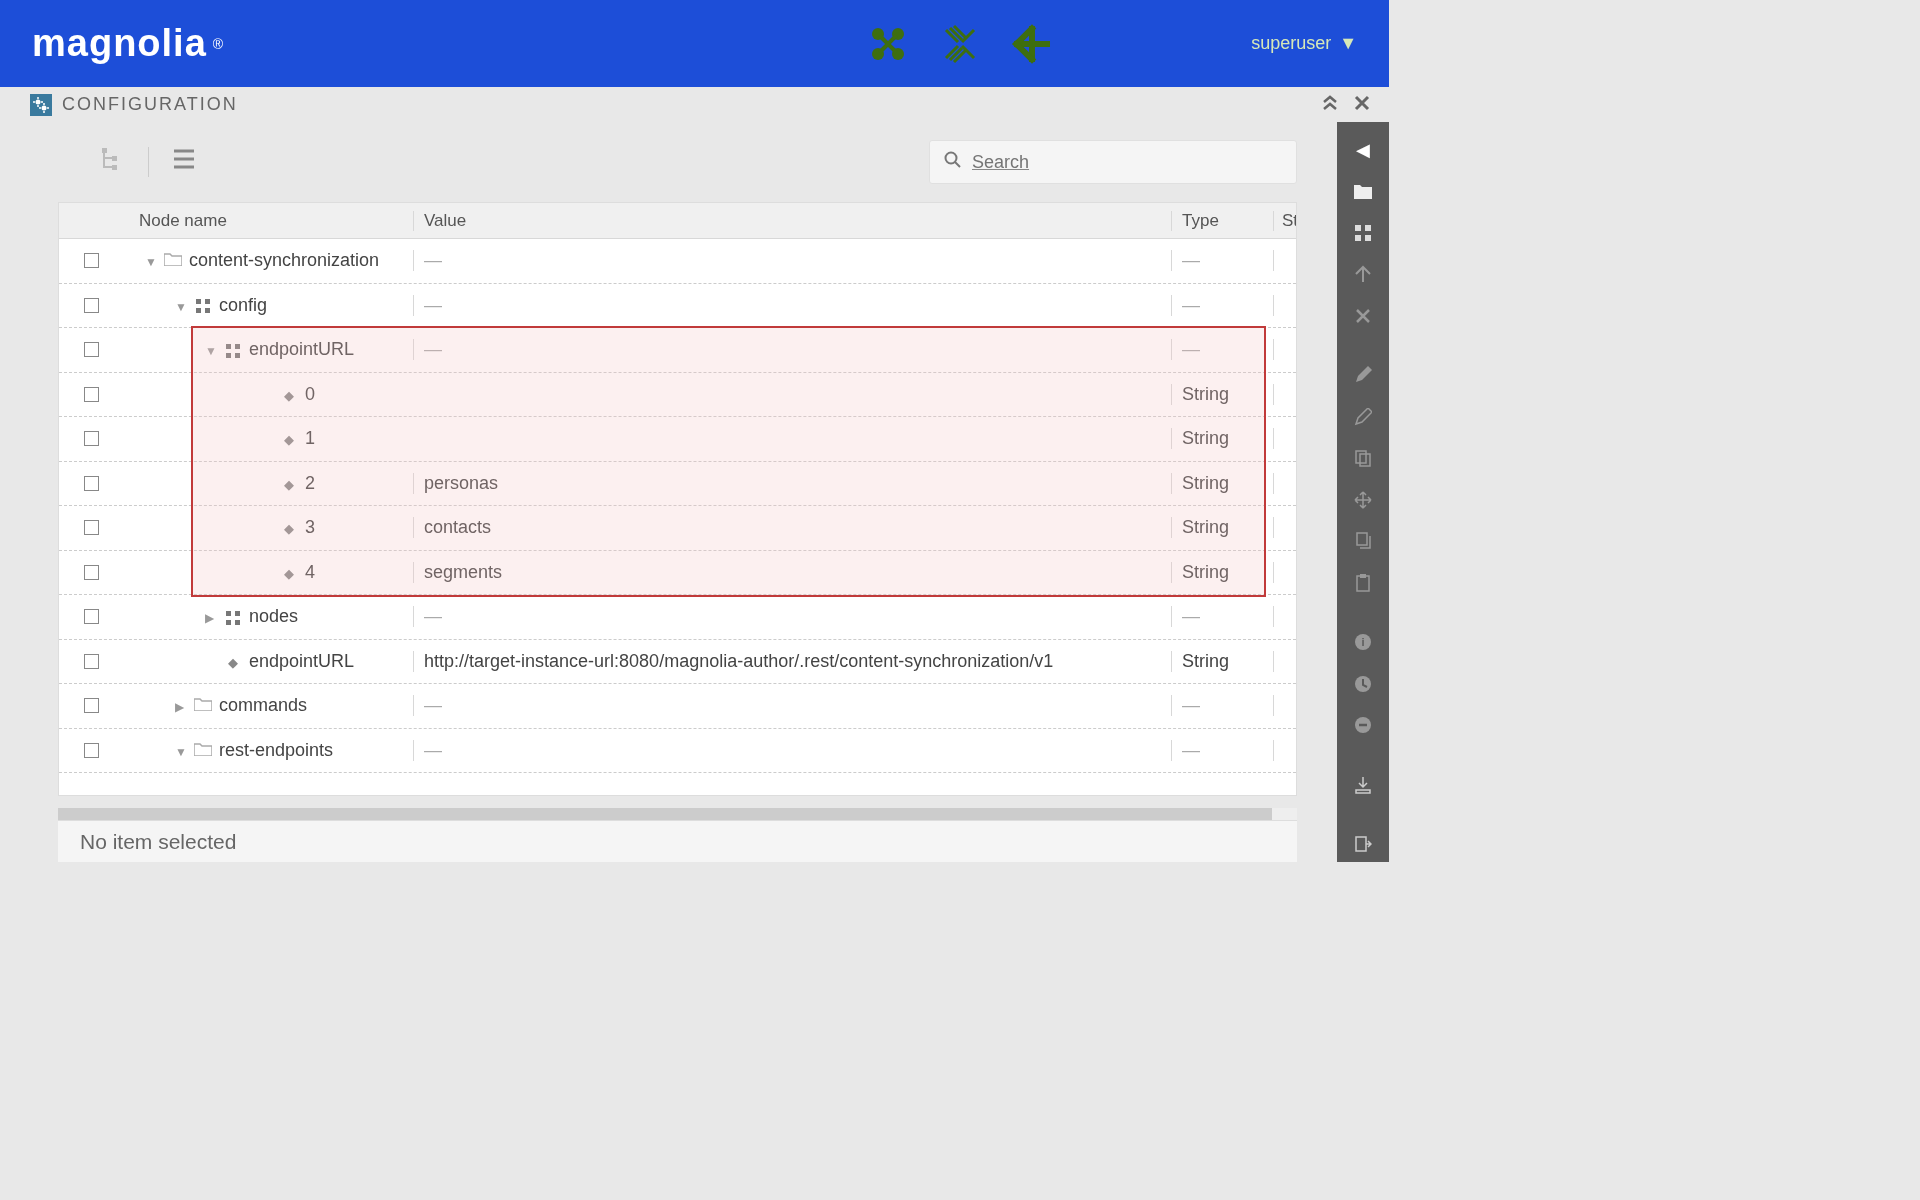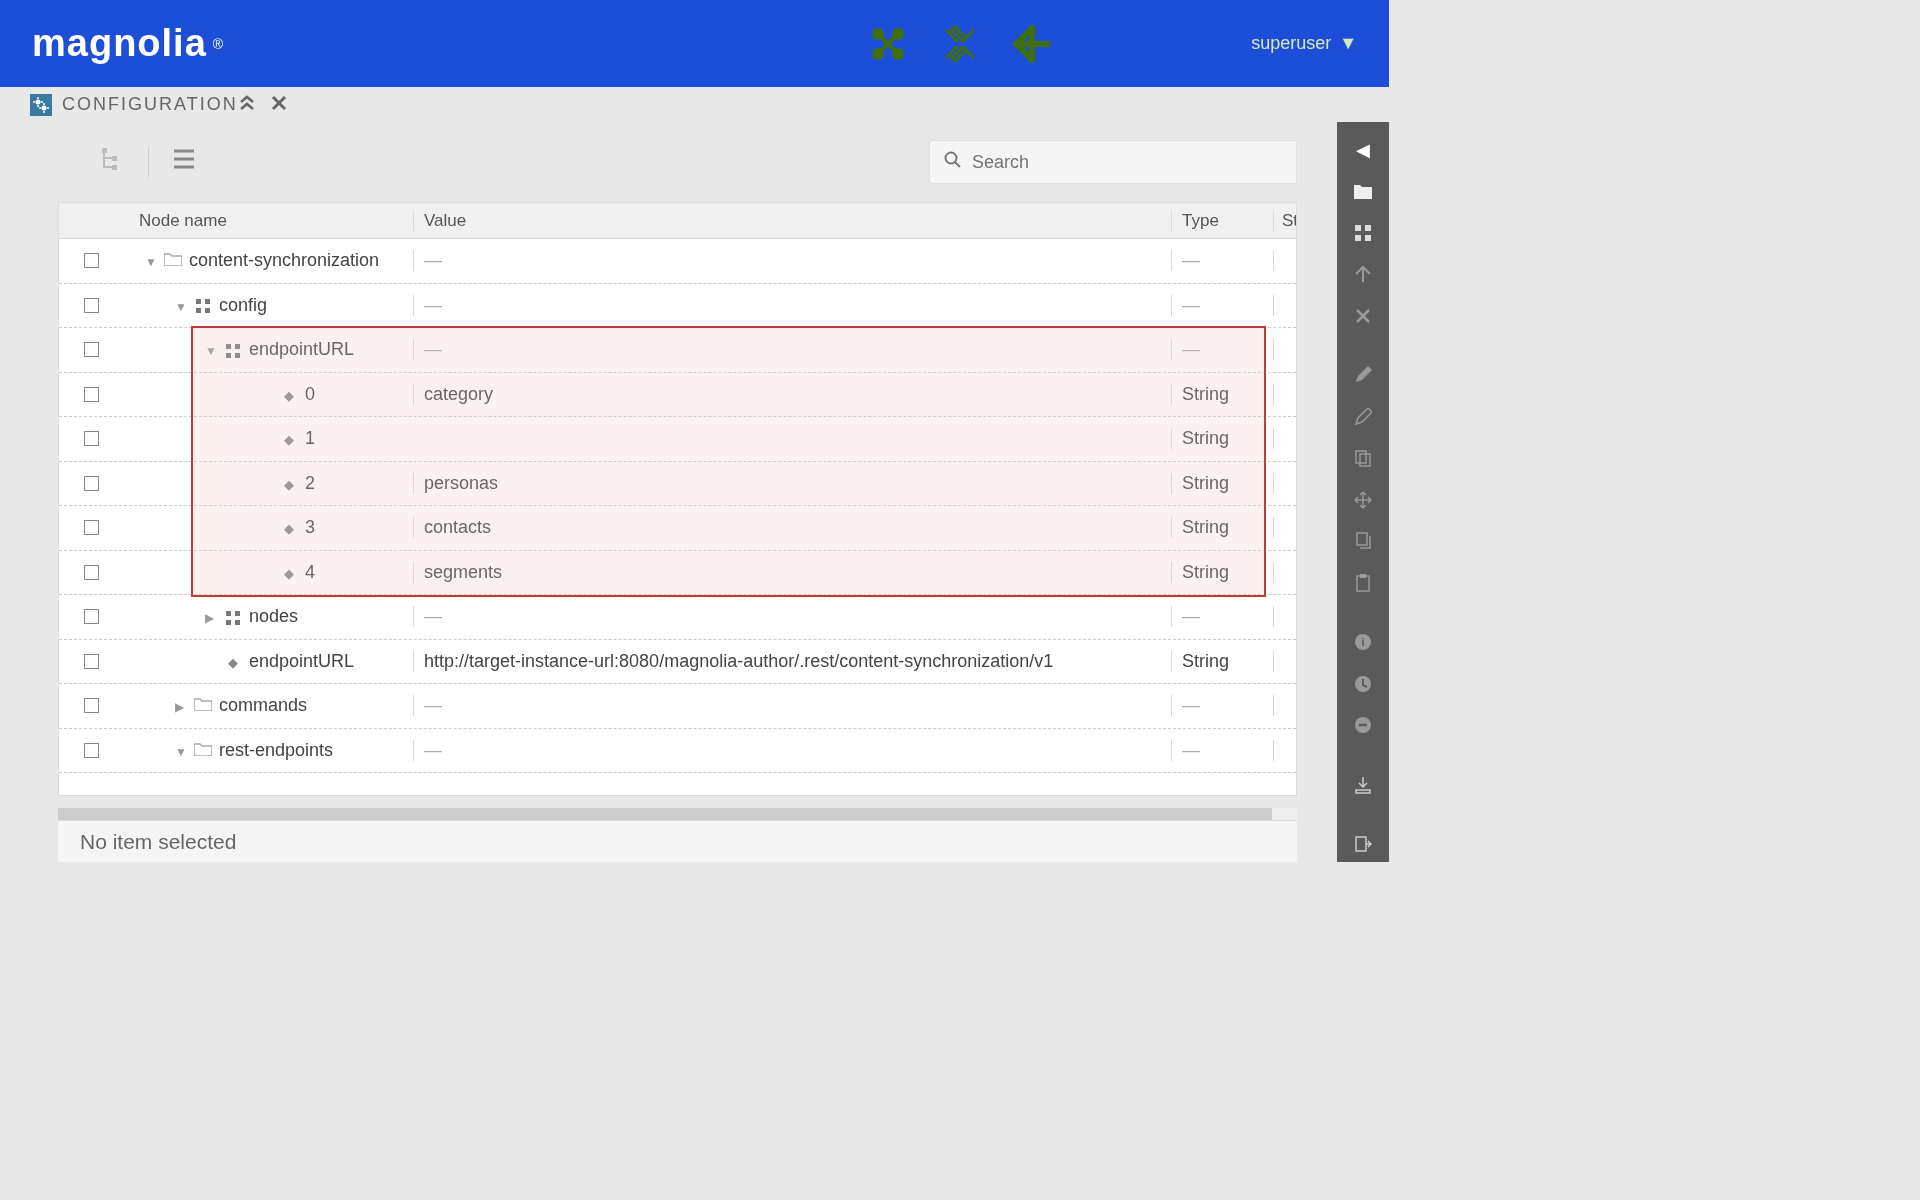--- a/index.html
+++ b/index.html
@@ -8,39 +8,39 @@
 
 .top-header { background: #1d4ed8; height: 87px; display: flex; align-items: center; justify-content: space-between; padding: 0 32px; }
 .logo { display: flex; align-items: center; gap: 4px; }
 .logo-text { color: #fff; font-size: 38px; font-weight: 600; letter-spacing: 1px; }
 .logo-reg { color: #fff; font-size: 14px; vertical-align: super; margin-left: 2px; }
 .header-icons { display: flex; gap: 28px; position: absolute; left: 50%; transform: translateX(-50%); }
 .header-icon { width: 44px; height: 44px; display: flex; align-items: center; justify-content: center; }
 .user-menu { color: #d6e8b8; font-size: 18px; display: flex; align-items: center; gap: 8px; cursor: pointer; }
 
 
-.title-bar { height: 35px; display: flex; align-items: center; padding: 0 18px 0 30px; }
+.title-bar { height: 35px; display: flex; align-items: center; padding: 0 18px 0 30px; justify-content: space-between; }
 .title-left { display: flex; align-items: center; gap: 10px; }
 .title-icon { width: 22px; height: 22px; background: #3a7a9e; display: flex; align-items: center; justify-content: center; }
 .title-text { font-size: 18px; color: #666; letter-spacing: 2px; }
 .title-right { display: flex; gap: 14px; }
 .chevron-up, .close-x { font-size: 22px; color: #555; cursor: pointer; }
 
 
 .main-area { display: flex; height: calc(100% - 122px); }
 .content-panel { flex: 1; background: #e8e8e8; padding: 18px 0 0 0; display: flex; flex-direction: column; }
 .sidebar-right { width: 52px; background: #5a5a5a; display: flex; flex-direction: column; align-items: center; gap: 6px; padding-top: 10px; }
 
 
 .toolbar { display: flex; align-items: center; justify-content: space-between; padding: 0 40px 0 100px; margin-bottom: 18px; }
 .view-toggle { display: flex; align-items: center; gap: 22px; }
 .view-icon { font-size: 26px; color: #999; cursor: pointer; }
 .divider { width: 1px; height: 30px; background: #ccc; }
 .search-box { background: #f5f5f5; border: 1px solid #e0e0e0; border-radius: 3px; height: 44px; width: 368px; display: flex; align-items: center; padding: 0 14px; gap: 10px; }
-.search-box input { border: none; background: transparent; font-size: 18px; outline: none; flex: 1; color: #888; }
+.search-box input { border: none; background: transparent; font-size: 18px; outline: none; flex: 1; color: #888; text-decoration: underline; }
 
 
 .tree-wrap { background: #fff; margin: 0 40px 12px 58px; flex: 1; display: flex; flex-direction: column; overflow: hidden; border: 1px solid #ddd; min-height: 0; }
 .tree-header { display: flex; background: #f0f0f0; border-bottom: 1px solid #d8d8d8; height: 36px; align-items: center; font-size: 17px; color: #555; }
 .col-check { width: 64px; }
 .col-name { flex: 1; padding-left: 16px; border-right: 1px solid #d8d8d8; }
 .col-value { width: 758px; padding-left: 10px; border-right: 1px solid #d8d8d8; }
 .col-type { width: 102px; padding-left: 10px; border-right: 1px solid #d8d8d8; }
 .col-st { width: 22px; padding-left: 8px; }
 
@@ -237,21 +237,20 @@
                 </svg></span><span>endpointURL</span></div>
             <div class="col-value"><span class="dash">—</span></div>
             <div class="col-type"><span class="dash">—</span></div>
             <div class="col-st"></div>
           </div>
           <div class="tree-row indent-3">
             <div class="col-check">
               <div class="checkbox"></div>
             </div>
             <div class="col-name"><span class="expand"></span><span class="node-icon prop-icon">◆</span><span>0</span></div>
-            <div class="col-value">category</div>
             <div class="col-type">String</div>
             <div class="col-st"></div>
           </div>
           <div class="tree-row indent-3">
             <div class="col-check">
               <div class="checkbox"></div>
             </div>
             <div class="col-name"><span class="expand"></span><span class="node-icon prop-icon">◆</span><span>1</span></div>
             <div class="col-type">String</div>
             <div class="col-st"></div>

